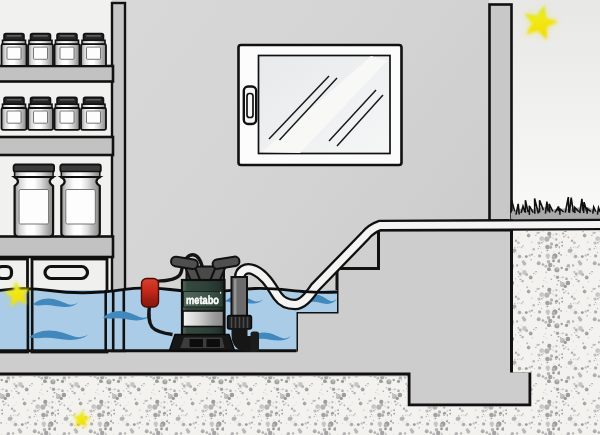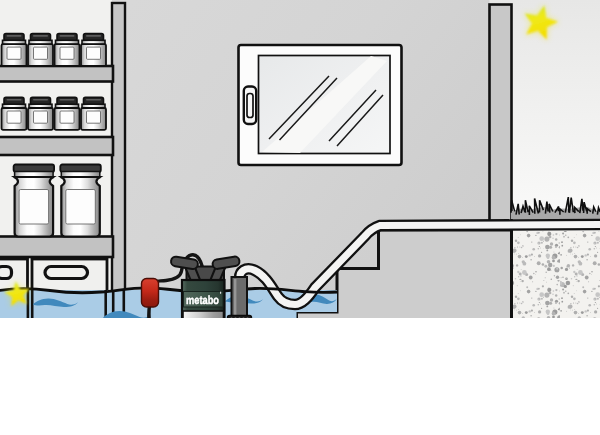--- a/index.html
+++ b/index.html
@@ -1,14 +1,14 @@
 <!DOCTYPE html>
 <html><head><meta charset="utf-8"><style>
 html,body{margin:0;padding:0;background:#fff;font-family:"Liberation Sans",sans-serif;}
-#c{position:relative;width:600px;height:318px;overflow:hidden;}
+#c{position:relative;width:600px;height:435px;overflow:hidden;}
 </style></head><body>
 <div id="c">
 <svg width="600" height="435" viewBox="0 0 600 435">
 <defs>
 <linearGradient id="gw" x1="0" y1="0" x2="1" y2="0.55">
  <stop offset="0" stop-color="#dadada"></stop>
           <stop offset="0.5" stop-color="#d4d4d4"></stop>
           <stop offset="1" stop-color="#c9c9c9"></stop>
 </linearGradient>
 <linearGradient id="sky" x1="0" y1="0" x2="0" y2="1">

